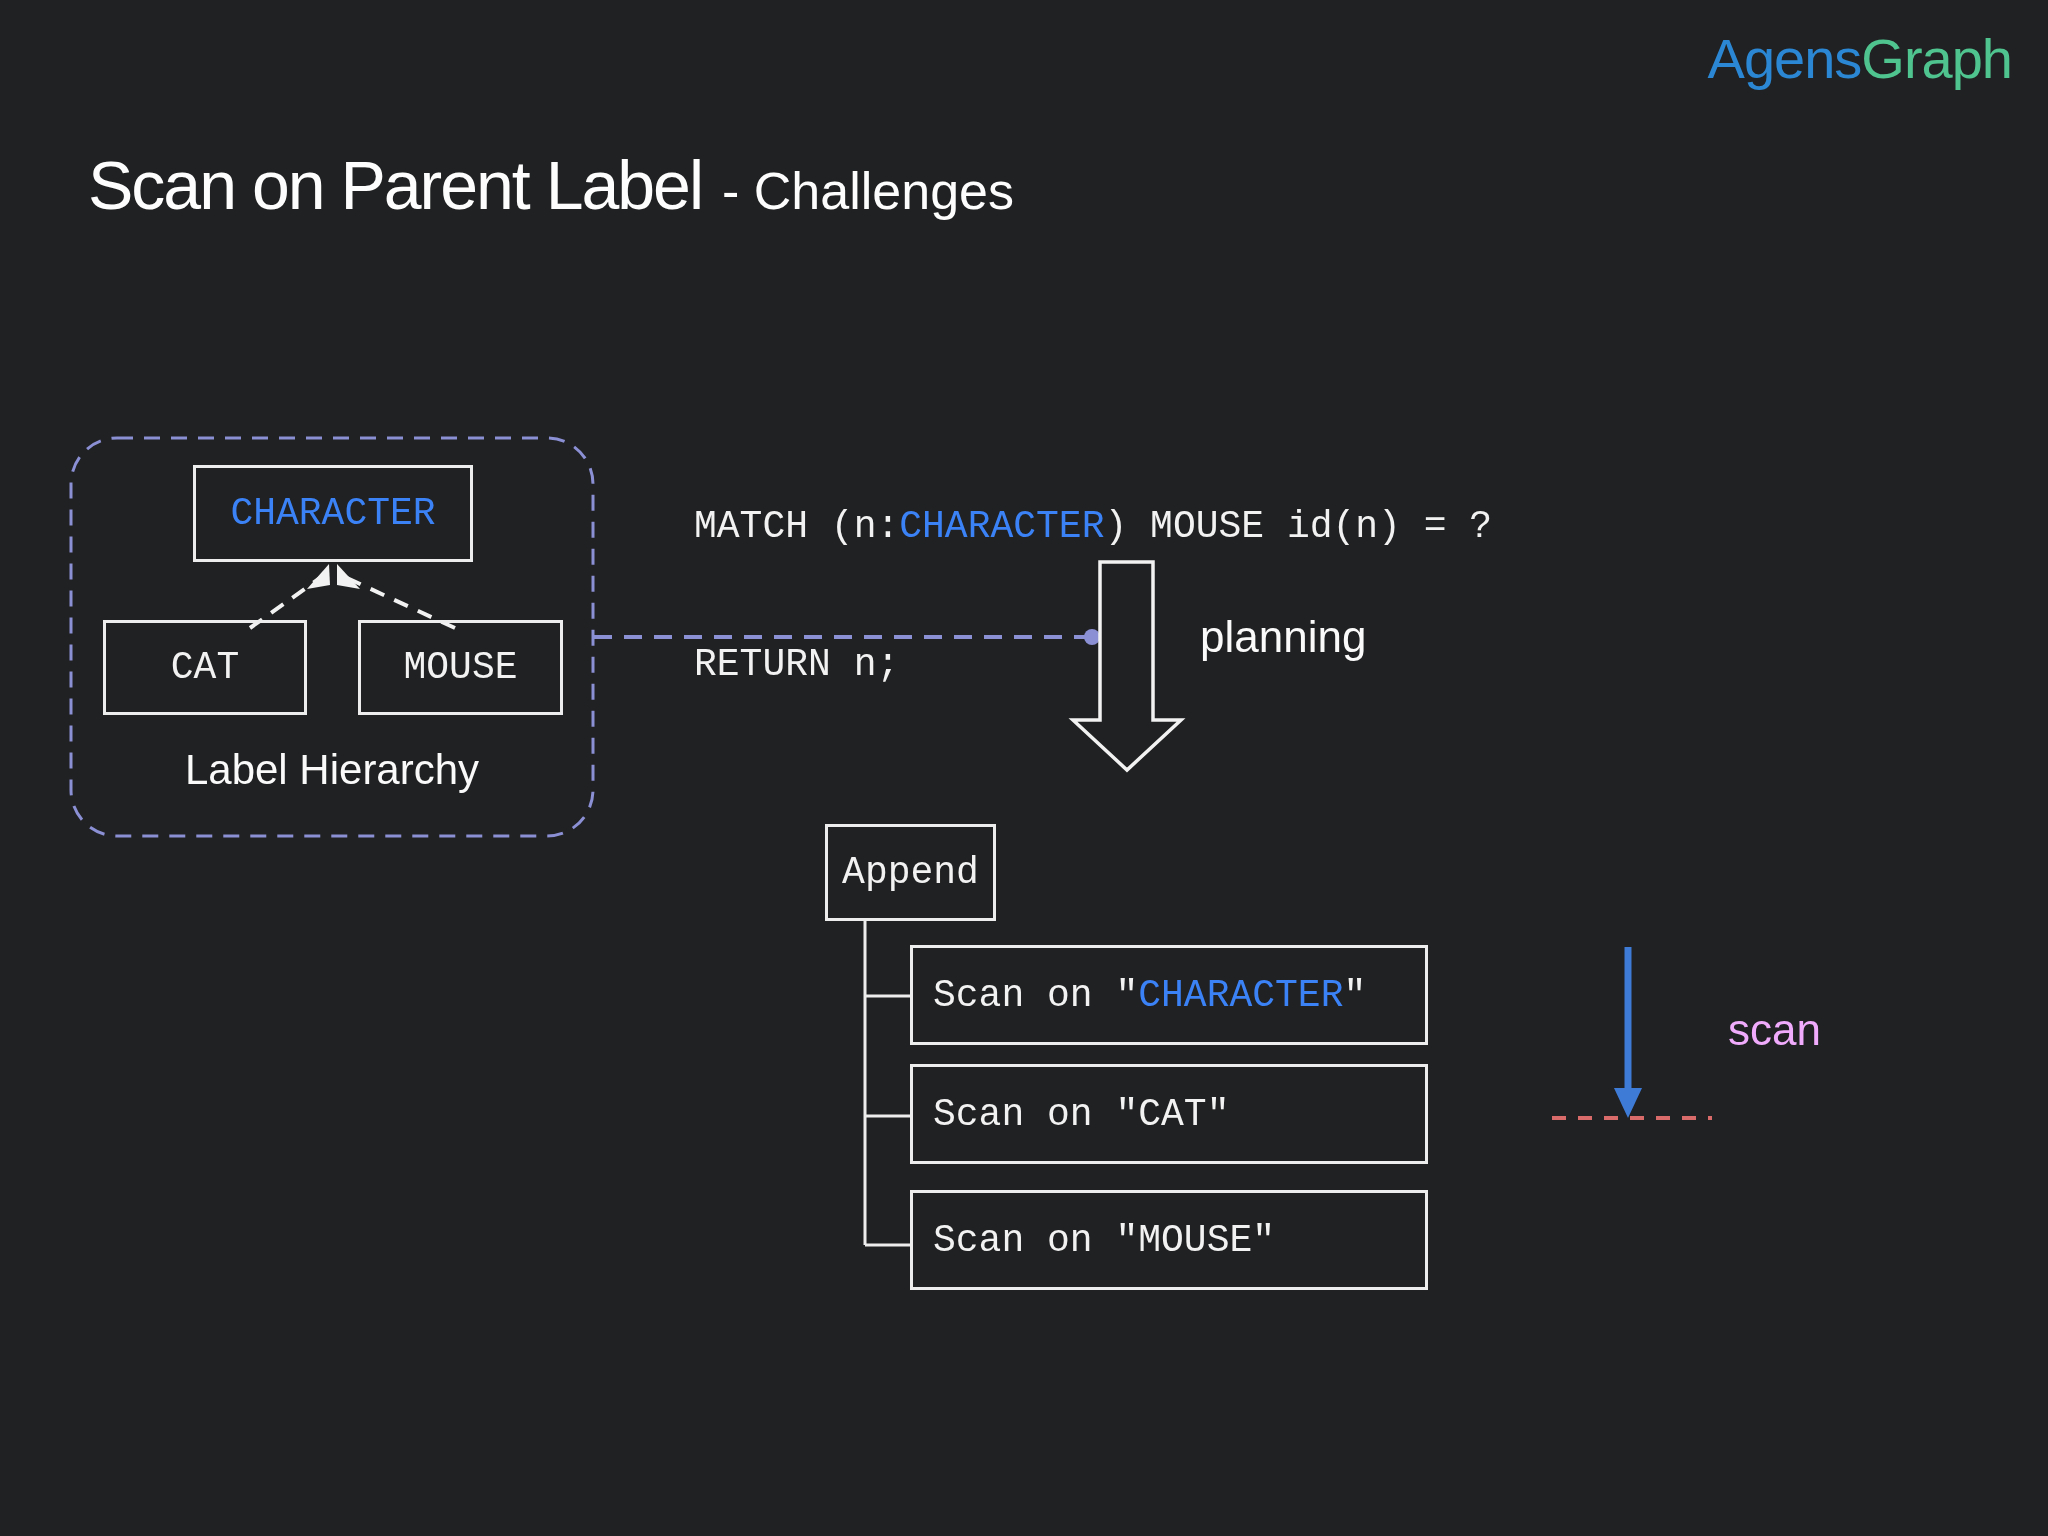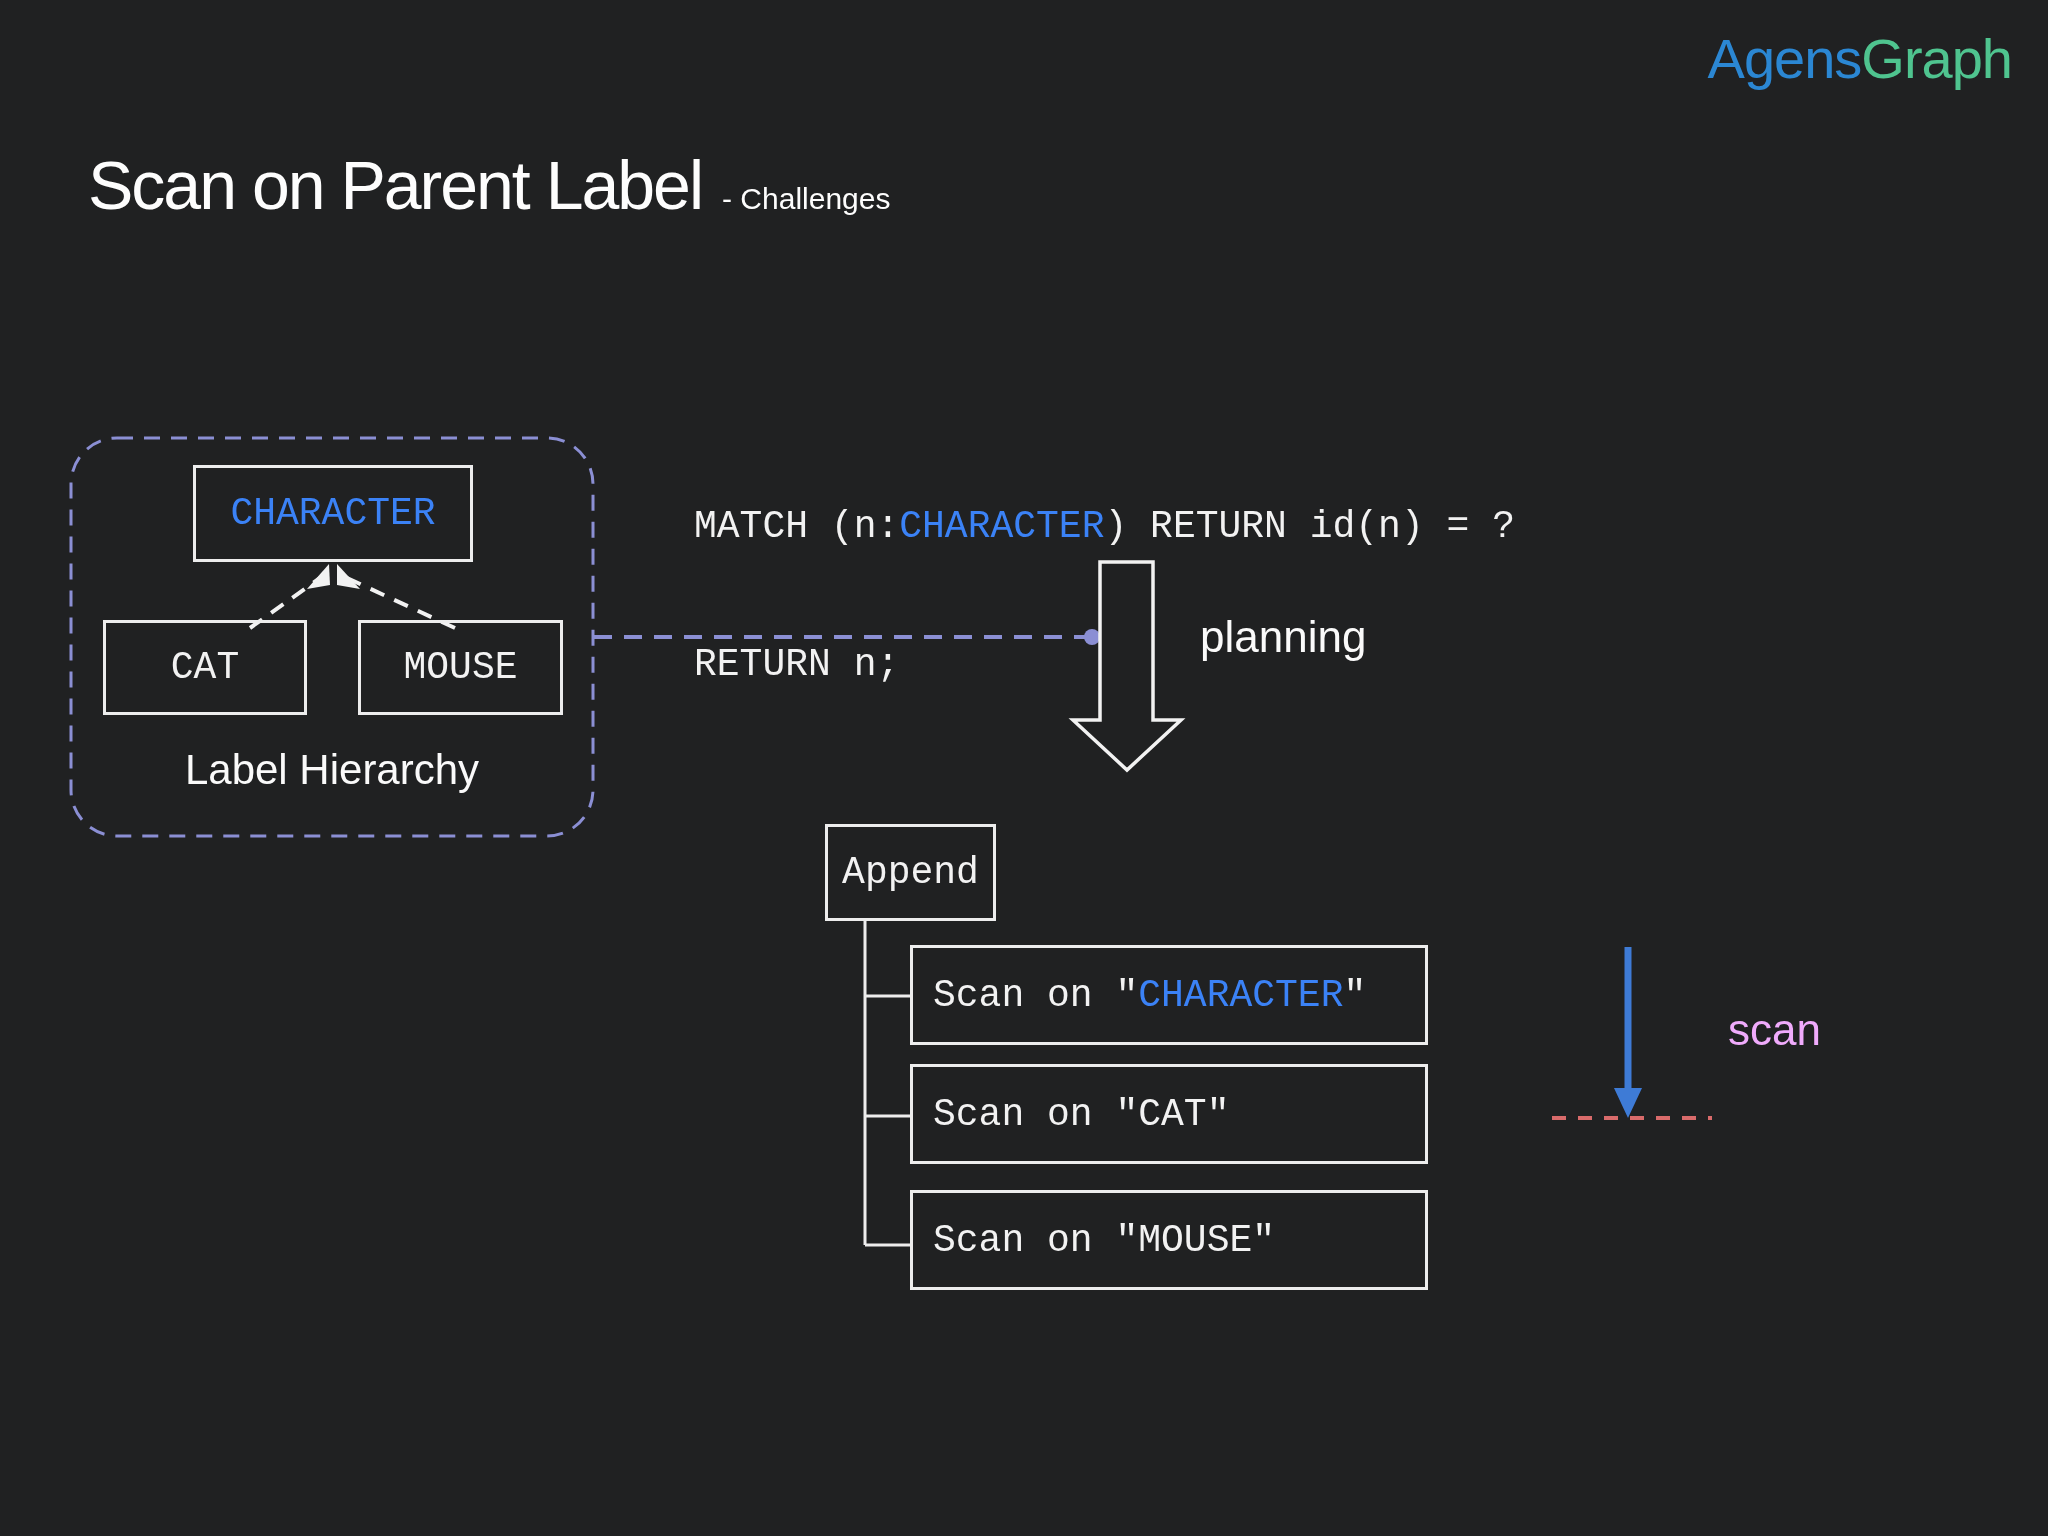--- a/index.html
+++ b/index.html
@@ -17,21 +17,21 @@
     position:absolute;top:26px;right:36px;
     font-size:56px;font-weight:500;letter-spacing:-1px;
     font-family:"Liberation Sans",sans-serif;
   }
   .logo .agens{color:#2b87d3;}
   .logo .graph{color:#4fc48f;}
 
   
   .title-row{position:absolute;left:88px;top:146px;white-space:nowrap;}
   .title-main{font-size:68px;font-weight:400;letter-spacing:-2px;color:#fdfdfd;}
-  .title-sub{font-size:30px;font-weight:400;color:#fdfdfd;margin-left:20px;}
+  .title-sub{font-size:52px;font-weight:400;color:#fdfdfd;margin-left:20px;}
 
   
   .node{
     position:absolute;
     border:3px solid #ededed;
     box-sizing:border-box;
     display:flex;align-items:center;justify-content:center;
     font-family:"Liberation Mono",monospace;
     font-size:38px;color:#f2f2f2;
     background:transparent;
@@ -105,21 +105,21 @@
 </div>
 <div class="node cat-box">
   <span>CAT</span>
 </div>
 <div class="node mouse-box">
   <span>MOUSE</span>
 </div>
 <div class="hier-caption">Label Hierarchy</div>
 
 <div class="code">
-  <div><span>MATCH (n:</span><span class="green">CHARACTER</span><span>) RETURN id(n) = ?</span></div>
+  <div><span>MATCH (n:</span><span class="green">CHARACTER</span><span>) MOUSE id(n) = ?</span></div>
   <div>RETURN n;</div>
 </div>
 
 <div class="planning-label">planning</div>
 
 <div class="node append-box">
   <span>Append</span>
 </div>
 
 <div class="node left-align scan-box-1">

